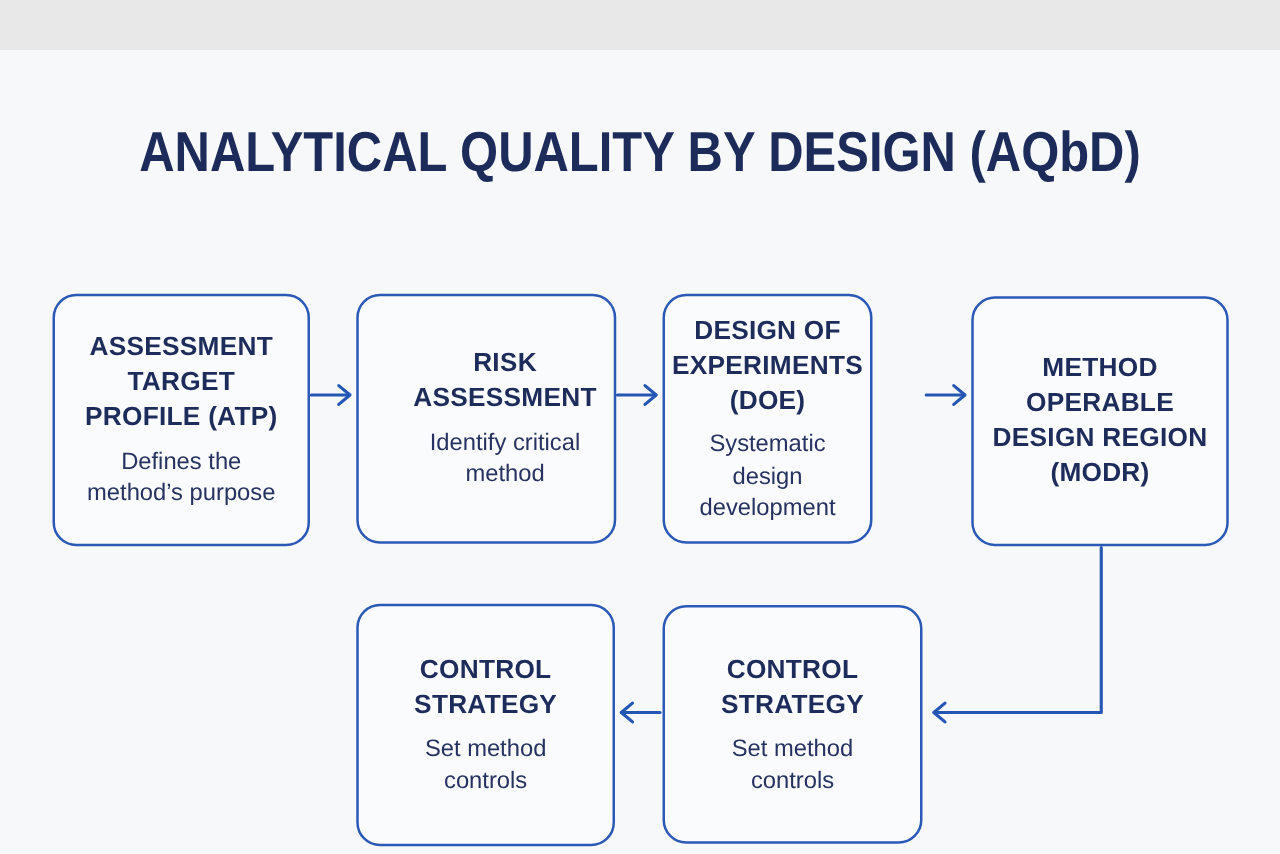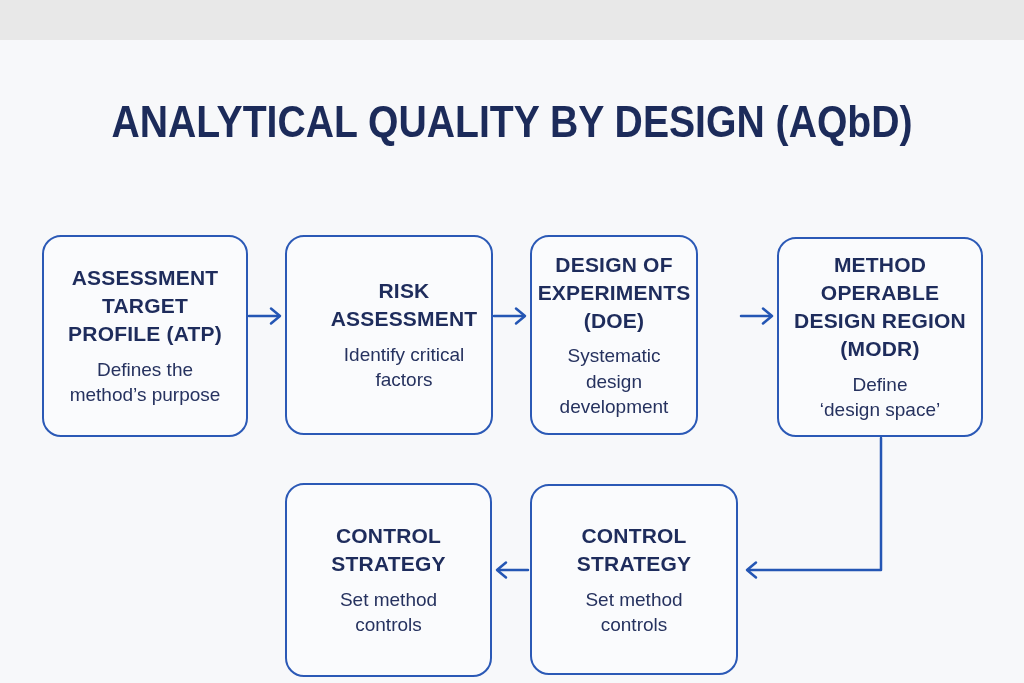--- a/index.html
+++ b/index.html
@@ -88,39 +88,37 @@
 TARGET
 PROFILE (ATP)</h2>
     <p>Defines the
 method’s purpose</p>
   </div>
 
   <div class="box box-risk">
     <h2>RISK
 ASSESSMENT</h2>
     <p>Identify critical
-factors</p>
+method</p>
   </div>
 
   <div class="box box-doe">
     <h2>DESIGN OF
 EXPERIMENTS
 (DOE)</h2>
     <p>Systematic
 design
 development</p>
   </div>
 
   <div class="box box-modr">
     <h2>METHOD
 OPERABLE
 DESIGN REGION
 (MODR)</h2>
-    <p>Define
-‘design space’</p>
   </div>
 
   <div class="box box-cs-left">
     <h2>CONTROL
 STRATEGY</h2>
     <p>Set method
 controls</p>
   </div>
 
   <div class="box box-cs-right">

